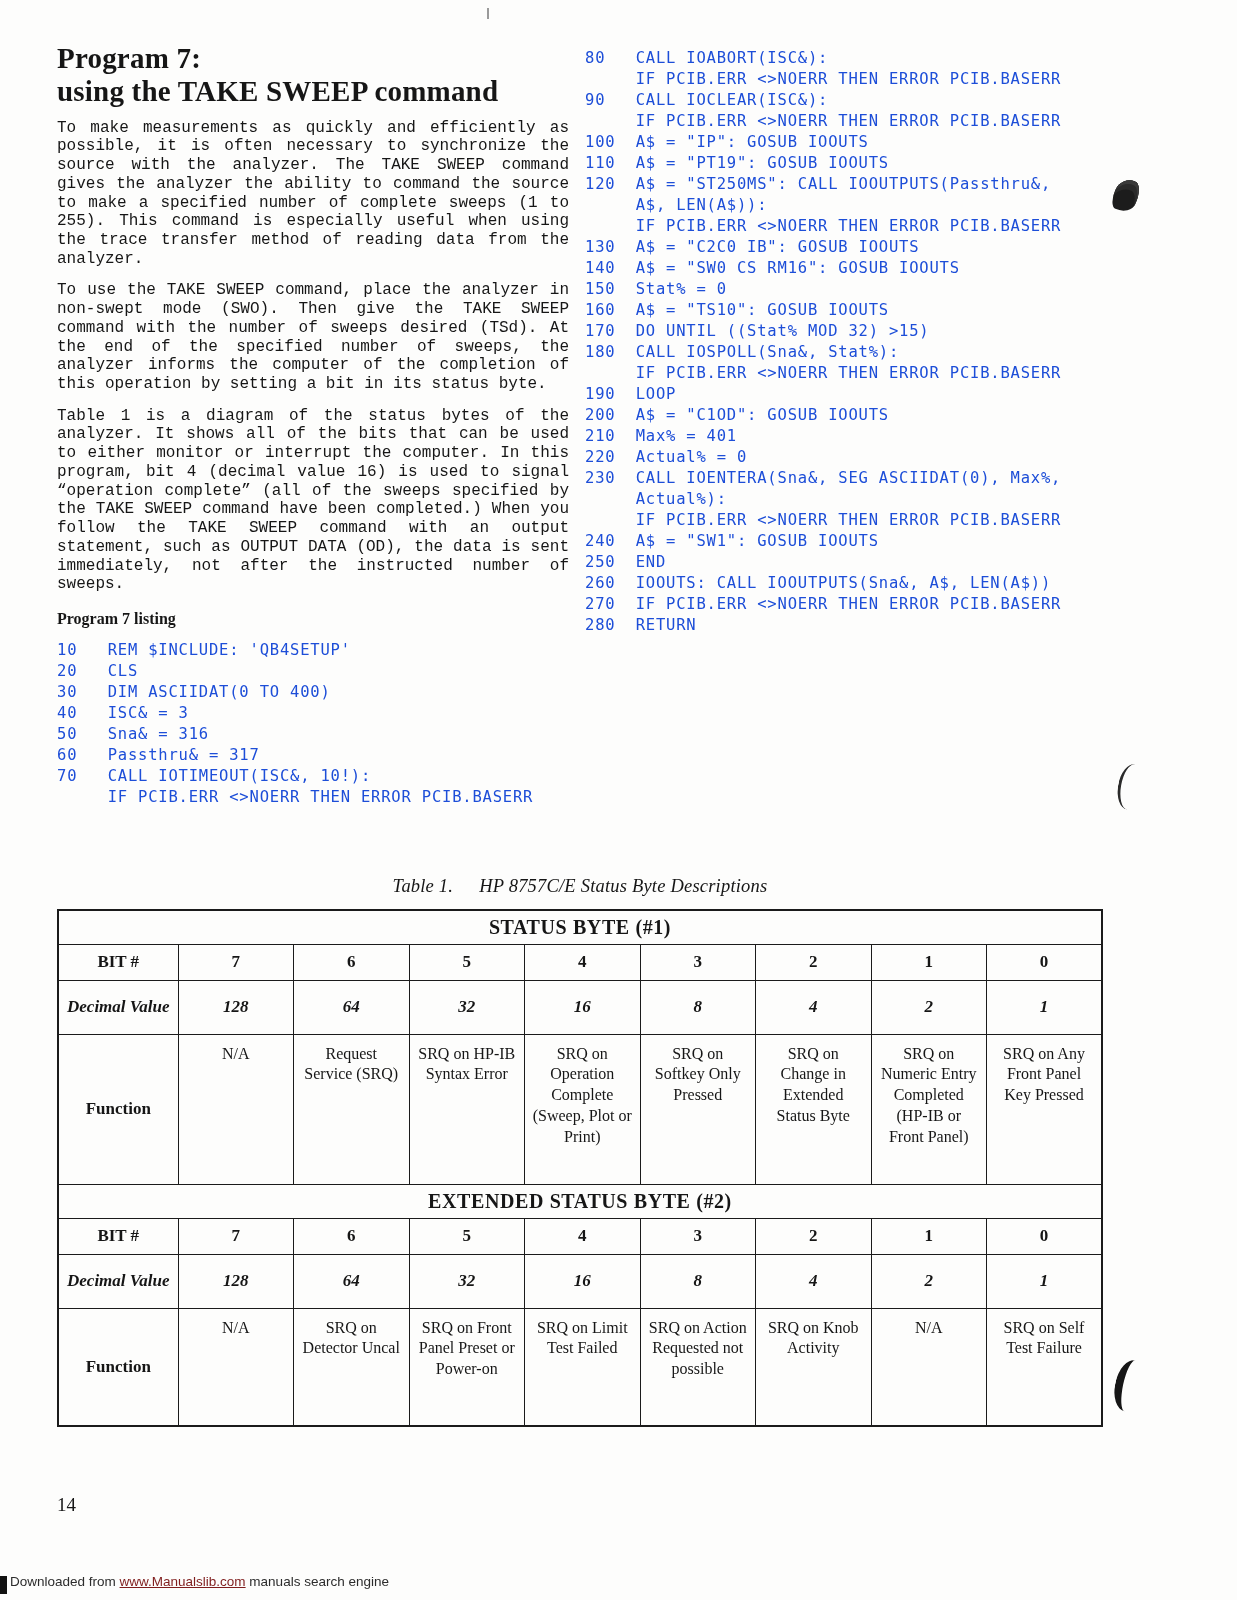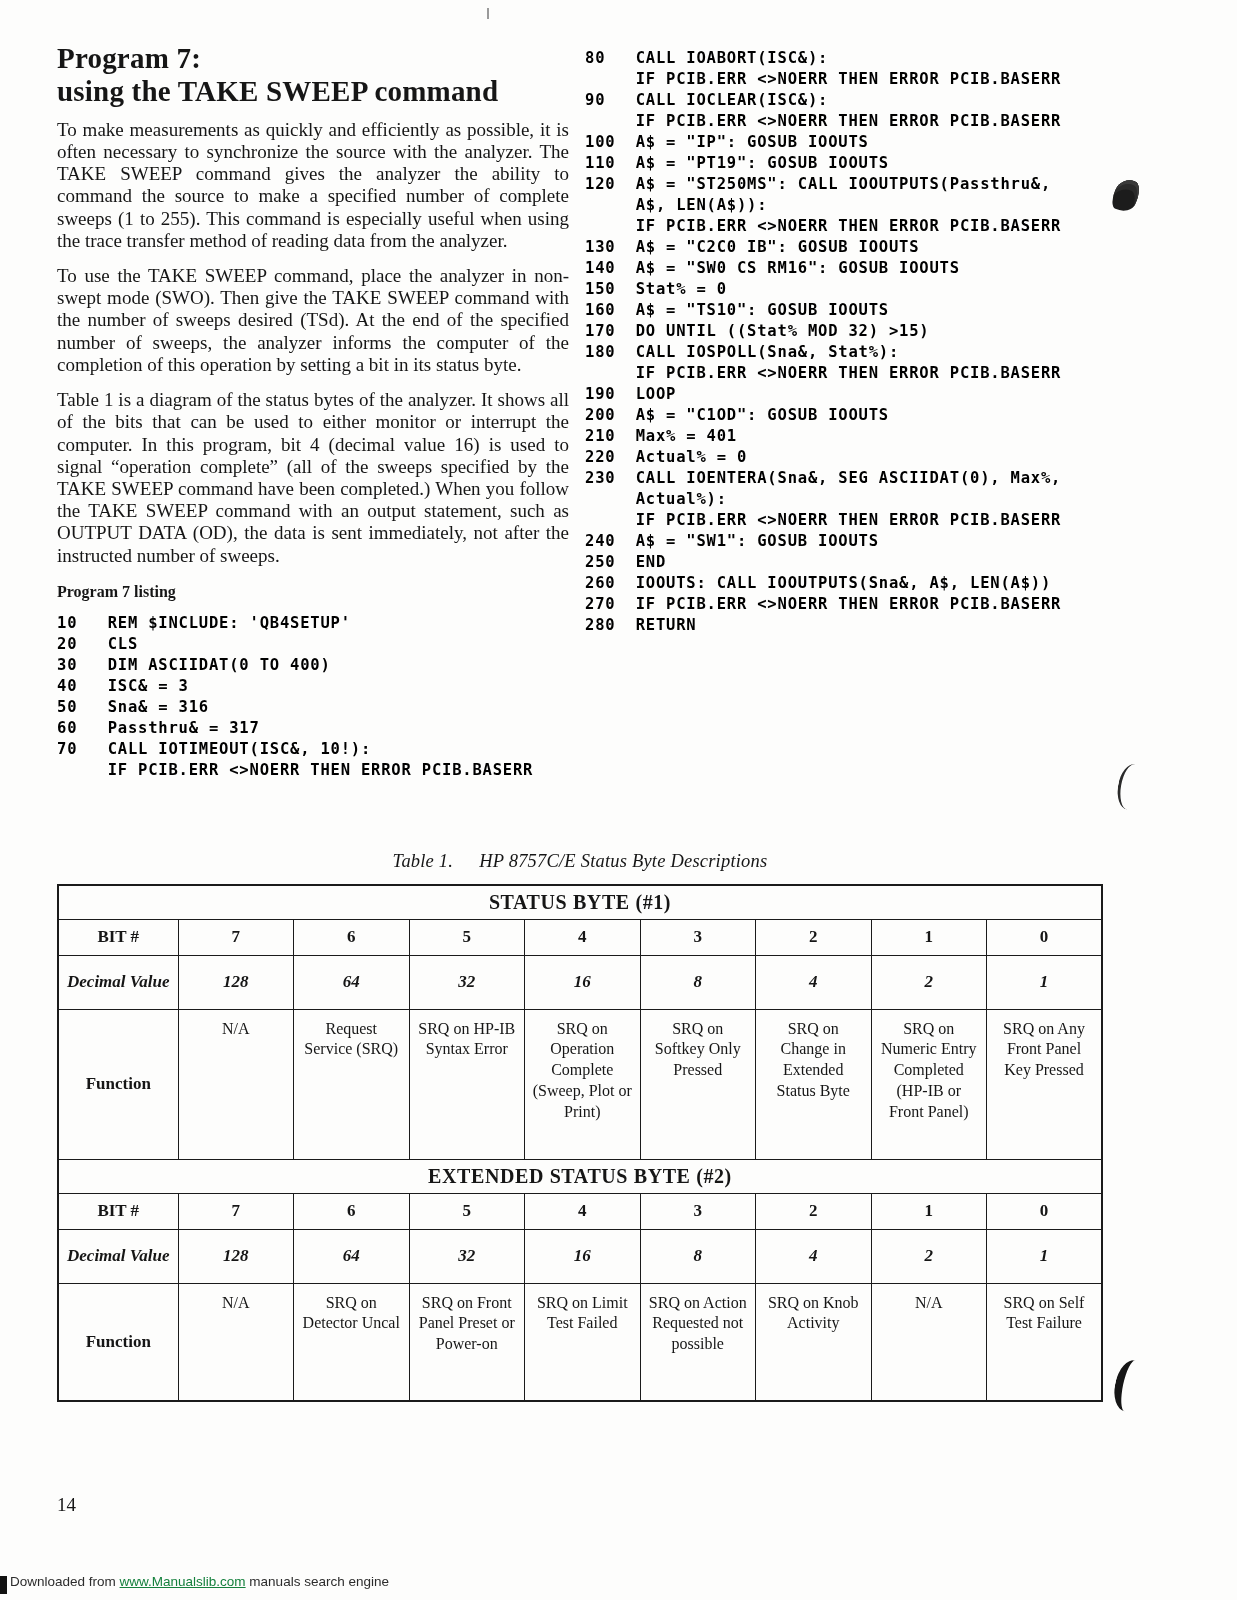--- a/index.html
+++ b/index.html
@@ -25,42 +25,43 @@
 
   h1.title {
     margin: 0 0 10px 0;
     font-size: 29px;
     line-height: 1.15;
     font-weight: bold;
     letter-spacing: 0.2px;
   }
   p.body {
     margin: 0 0 13px 0;
-    font-size: 19px;
+    font-size: 16px;
     line-height: 1.17;
     text-align: justify;
+    font-family: Liberation Mono, monospace;
   }
   h2.listing-heading {
     margin: 16px 0 12px 0;
     font-size: 16px;
     font-weight: bold;
   }
   pre.code {
     margin: 0;
     font-family: "DejaVu Sans Mono", "Liberation Mono", monospace;
-    font-weight: 700;
+    font-weight: 400;
     font-size: 15.5px;
     line-height: 21px;
     letter-spacing: 0.8px;
-    color: #000000;
+    color: #1d4ed8;
     white-space: pre;
   }
 
   .table-caption {
-    margin-top: 17px;
+    margin-top: 42px;
     text-align: center;
     font-style: italic;
     font-size: 18.5px;
     letter-spacing: 0.2px;
   }
   .table-caption .cap-label { margin-right: 26px; }
 
   table.status-table {
     margin-top: 12px;
     width: 100%;
@@ -106,21 +107,21 @@
   }
   .footer {
     position: absolute;
     left: 10px;
     top: 1574px;
     font-family: "Liberation Sans", sans-serif;
     font-size: 13.5px;
     color: #2c2c2c;
   }
   .footer a {
-    color: #15803d;
+    color: #7f1d1d;
     text-decoration: underline;
   }
 
   
   .artifact { position: absolute; }
   .artifact-cursor {
     left: 1114px; top: 179px;
     width: 24px; height: 33px;
     background: #1c1c1c;
     border-radius: 62% 38% 68% 32% / 48% 62% 38% 52%;

